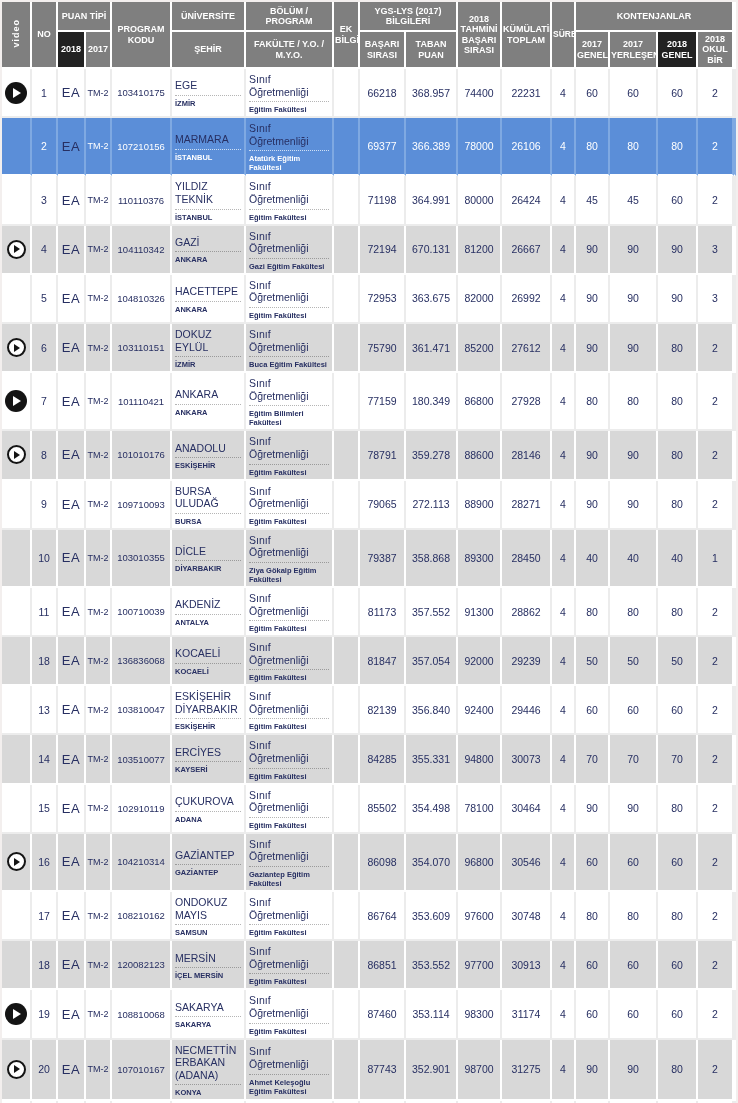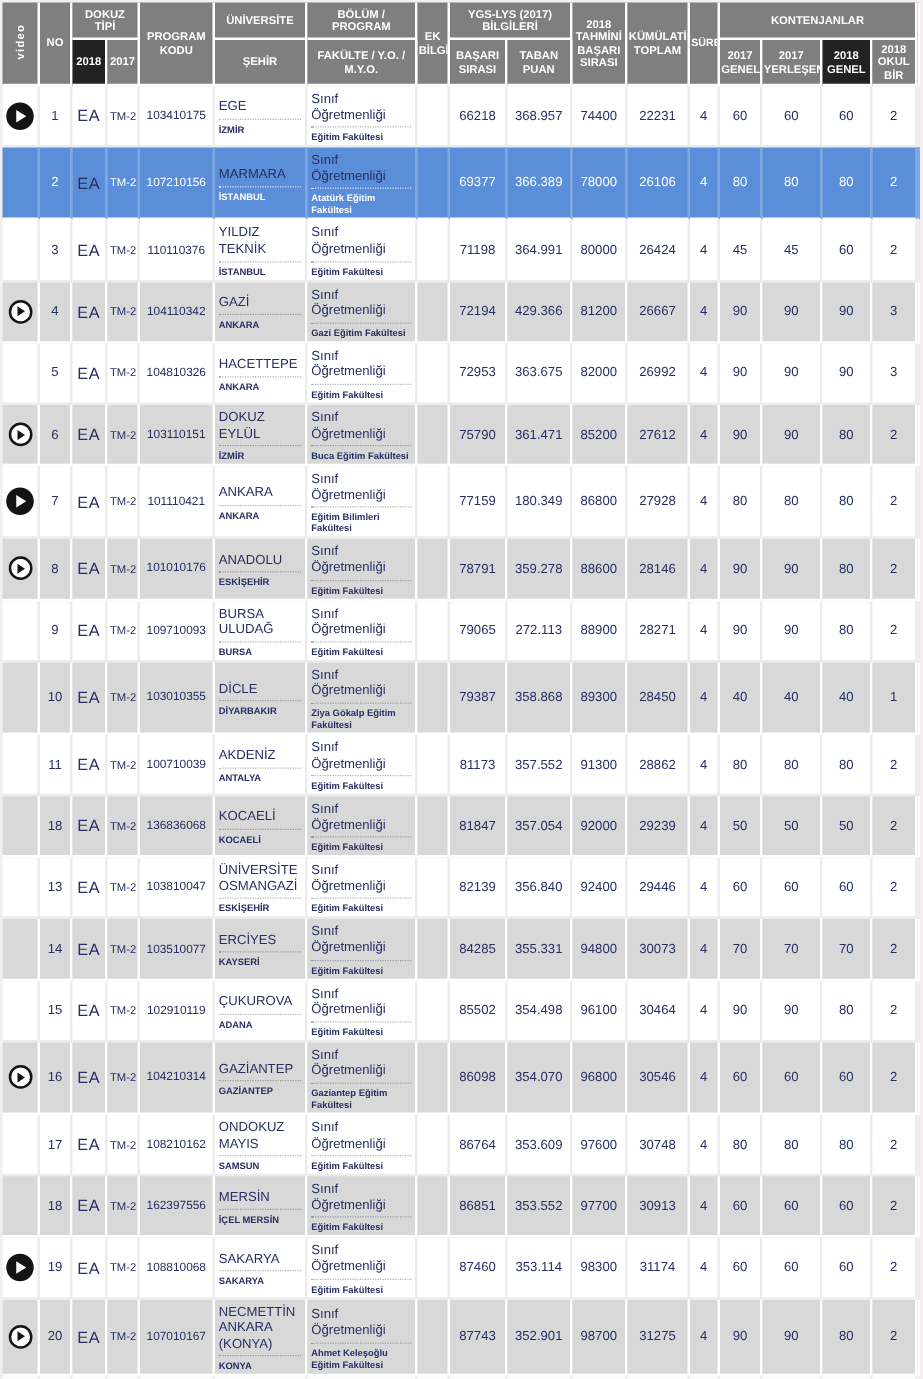--- a/index.html
+++ b/index.html
@@ -28,21 +28,21 @@
     border-right:2px solid #fff; border-bottom:2px solid #fff;
     vertical-align:middle; text-align:center; color:#272f62;
     padding:2px 1px; overflow:hidden;
   }
   tr.odd  td { background:#fff; border-right-color:#ececec; border-bottom-color:#ececec; }
   tr.even td { background:#d8d8d8; }
   tr.highlight td { background:#5b8ed8; border-right-color:#7fa9e2; border-bottom-color:#fff; }
 
   td.c-no  { font-size:10.5px; }
   td.c-ea  { font-size:13px; letter-spacing:0.5px; }
-  td.c-tm  { font-size:9px;text-align:right; }
+  td.c-tm  { font-size:9px; }
   td.c-kod { font-size:9.5px; }
   td.c-num { font-size:10.5px; }
   td.c-txt { text-align:left; padding:2px 3px; }
   .ln1 { font-size:10.5px; line-height:1.2; border-bottom:1px dotted #9a9a9a;
          padding:2px 0 3px 0; min-height:16px; display:block; }
   .ln2 { font-size:7.5px; font-weight:bold; line-height:1.2; padding-top:3px; display:block; }
   tr.odd .ln1 { border-bottom-color:#b5b5b5; }
   tr.highlight .ln1 { border-bottom-color:#cfe0f5; }
   tr.highlight .ln2, tr.highlight td.c-num, tr.highlight td.c-no,
   tr.highlight td.c-kod, tr.highlight td.c-tm { color:#fff; }
@@ -82,21 +82,21 @@
         <col style="width:34px">
         <col style="width:48px">
       <col style="width:40px">
         <col style="width:36px">
         <col>
     </colgroup>
     <thead>
       <tr class="h1">
         <th rowspan="2" class="vert"><span>video</span></th>
         <th rowspan="2">NO</th>
-        <th colspan="2">DOKUZ TİPİ</th>
+        <th colspan="2">PUAN TİPİ</th>
         <th rowspan="2">PROGRAM KODU</th>
         <th>ÜNİVERSİTE</th>
         <th>BÖLÜM / PROGRAM</th>
         <th rowspan="2">EK BİLGİ</th>
         <th colspan="2">YGS-LYS (2017) BİLGİLERİ</th>
         <th rowspan="2">2018 TAHMİNİ BAŞARI SIRASI</th>
         <th rowspan="2">KÜMÜLATİF TOPLAM</th>
         <th rowspan="2" class="tight">SÜRE</th>
         <th colspan="4">KONTENJANLAR</th>
         <th rowspan="2"></th>
@@ -206,21 +206,21 @@
     <td class="c-txt">
       <span class="ln1">GAZİ</span>
       <span class="ln2">ANKARA</span>
     </td>
     <td class="c-txt">
       <span class="ln1">Sınıf Öğretmenliği</span>
       <span class="ln2">Gazi Eğitim Fakültesi</span>
     </td>
     <td></td>
     <td class="c-num">72194</td>
-    <td class="c-num">429.366</td>
+    <td class="c-num">670.131</td>
     <td class="c-num">81200</td>
     <td class="c-num">26667</td>
     <td class="c-num">4</td>
     <td class="c-num">90</td>
     <td class="c-num">90</td>
     <td class="c-num">90</td>
     <td class="c-num">3</td>
     <td></td>
   </tr>
         <tr class="odd">
@@ -437,21 +437,21 @@
     <td class="c-num">2</td>
     <td></td>
   </tr>
         <tr class="odd">
     <td></td>
     <td class="c-no">13</td>
     <td class="c-ea">EA</td>
     <td class="c-tm">TM-2</td>
     <td class="c-kod">103810047</td>
     <td class="c-txt">
-      <span class="ln1">ÜNİVERSİTE OSMANGAZİ</span>
+      <span class="ln1">ESKİŞEHİR DİYARBAKIR</span>
       <span class="ln2">ESKİŞEHİR</span>
     </td>
     <td class="c-txt">
       <span class="ln1">Sınıf Öğretmenliği</span>
       <span class="ln2">Eğitim Fakültesi</span>
     </td>
     <td></td>
     <td class="c-num">82139</td>
     <td class="c-num">356.840</td>
     <td class="c-num">92400</td>
@@ -499,21 +499,21 @@
       <span class="ln1">ÇUKUROVA</span>
       <span class="ln2">ADANA</span>
     </td>
     <td class="c-txt">
       <span class="ln1">Sınıf Öğretmenliği</span>
       <span class="ln2">Eğitim Fakültesi</span>
     </td>
     <td></td>
     <td class="c-num">85502</td>
     <td class="c-num">354.498</td>
-    <td class="c-num">96100</td>
+    <td class="c-num">78100</td>
     <td class="c-num">30464</td>
     <td class="c-num">4</td>
     <td class="c-num">90</td>
     <td class="c-num">90</td>
     <td class="c-num">80</td>
     <td class="c-num">2</td>
     <td></td>
   </tr>
         <tr class="even">
     <td>
@@ -567,21 +567,21 @@
     <td class="c-num">80</td>
     <td class="c-num">80</td>
     <td class="c-num">2</td>
     <td></td>
   </tr>
         <tr class="even">
     <td></td>
     <td class="c-no">18</td>
     <td class="c-ea">EA</td>
     <td class="c-tm">TM-2</td>
-    <td class="c-kod">162397556</td>
+    <td class="c-kod">120082123</td>
     <td class="c-txt">
       <span class="ln1">MERSİN</span>
       <span class="ln2">İÇEL MERSİN</span>
     </td>
     <td class="c-txt">
       <span class="ln1">Sınıf Öğretmenliği</span>
       <span class="ln2">Eğitim Fakültesi</span>
     </td>
     <td></td>
     <td class="c-num">86851</td>
@@ -625,21 +625,21 @@
   </tr>
         <tr class="even">
     <td>
             <span class="play play-outline"></span>
           </td>
     <td class="c-no">20</td>
     <td class="c-ea">EA</td>
     <td class="c-tm">TM-2</td>
     <td class="c-kod">107010167</td>
     <td class="c-txt">
-      <span class="ln1">NECMETTİN ANKARA (KONYA)</span>
+      <span class="ln1">NECMETTİN ERBAKAN (ADANA)</span>
       <span class="ln2">KONYA</span>
     </td>
     <td class="c-txt">
       <span class="ln1">Sınıf Öğretmenliği</span>
       <span class="ln2">Ahmet Keleşoğlu Eğitim Fakültesi</span>
     </td>
     <td></td>
     <td class="c-num">87743</td>
     <td class="c-num">352.901</td>
     <td class="c-num">98700</td>

